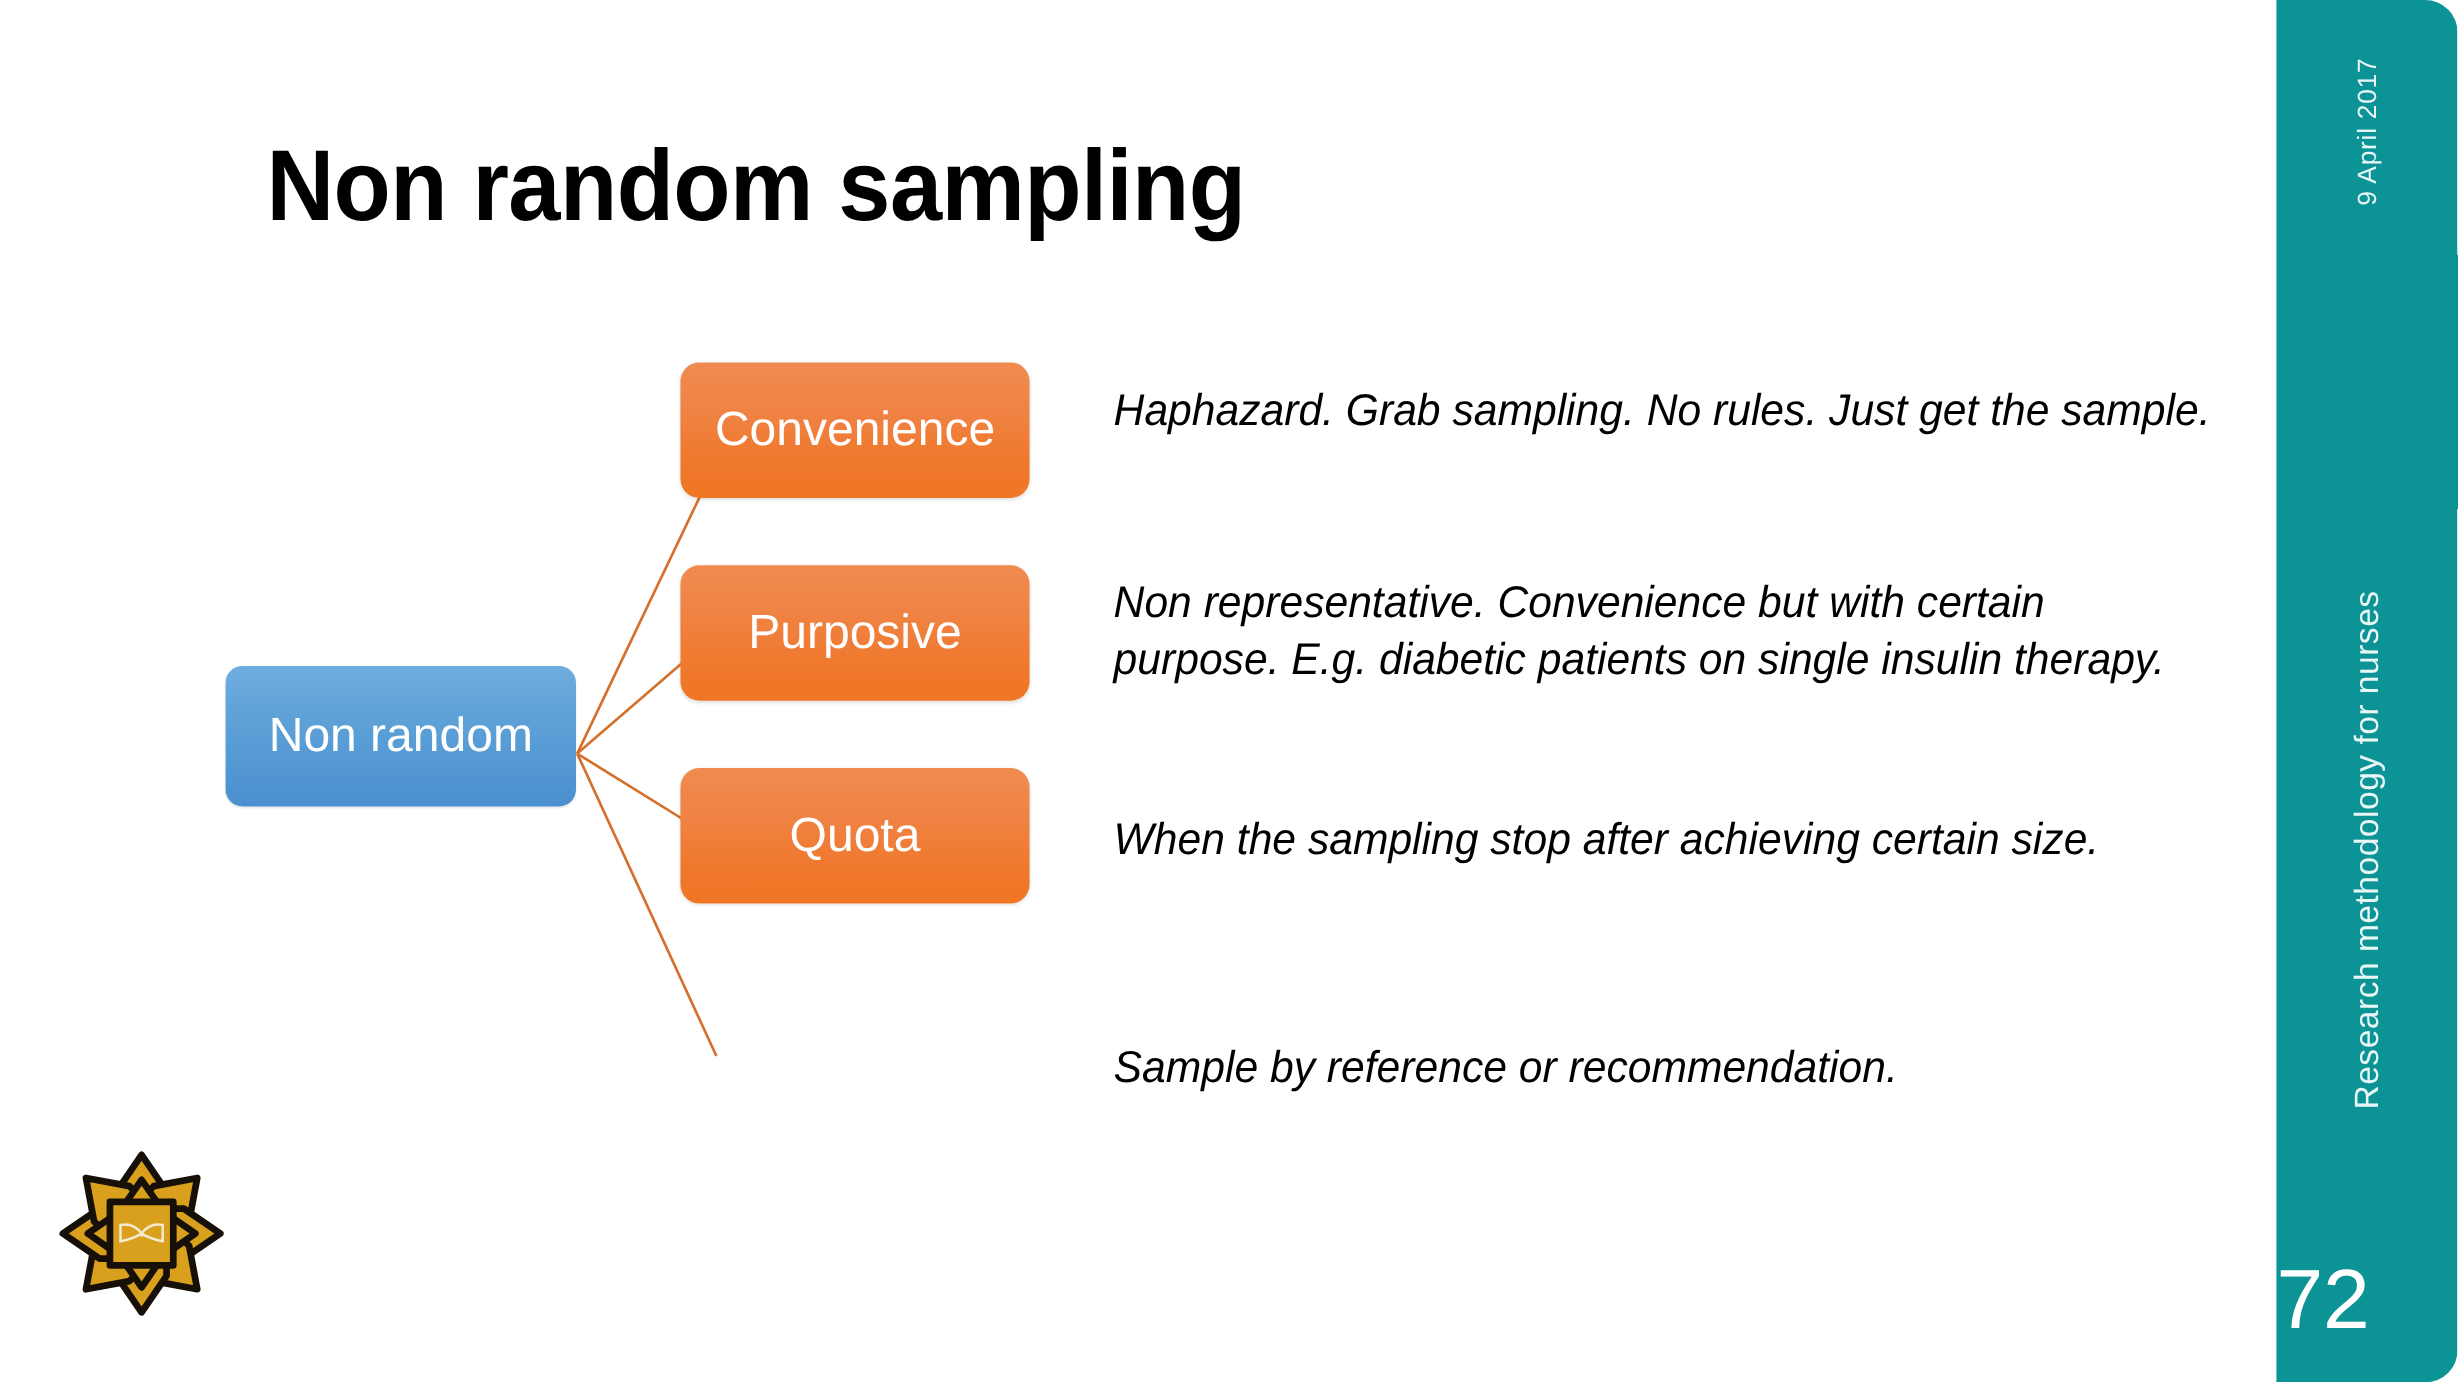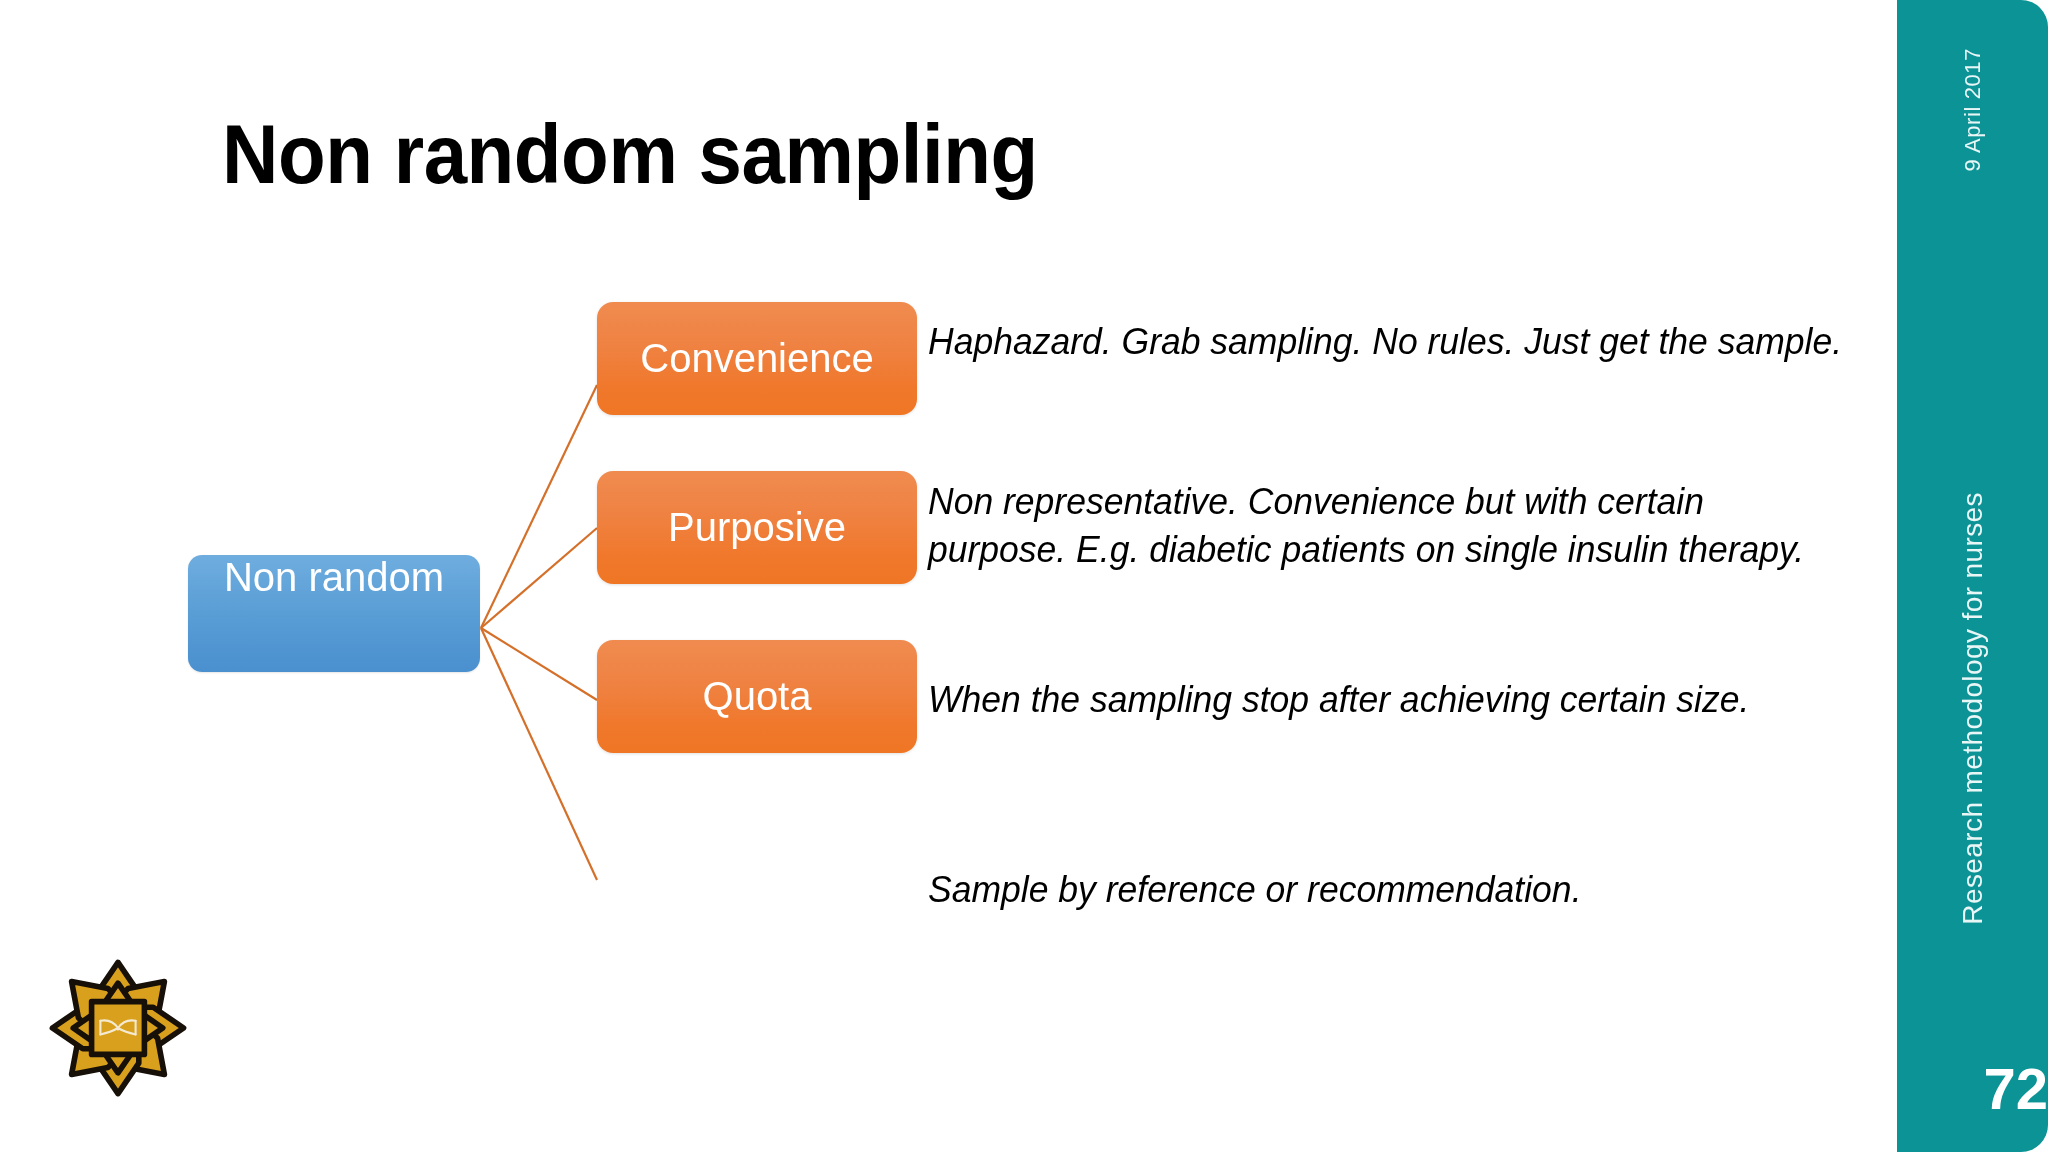--- a/index.html
+++ b/index.html
@@ -53,33 +53,33 @@
   .node-root {
     position: absolute;
     left: 188px;
     top: 555px;
     width: 292px;
     height: 117px;
     border-radius: 14px;
     background: linear-gradient(180deg, #6faddf 0%, #5b9fd6 45%, #4a90cf 100%);
     box-shadow: 0 1px 2px rgba(0,0,0,0.10);
     display: flex;
-    align-items: flex-start;
+    align-items: center;
     justify-content: center;
     color: #ffffff;
     font-size: 40px;
     font-family: "Liberation Sans", sans-serif;
     letter-spacing: 0px;
     z-index: 3;
   }
 
   .node-branch {
     position: absolute;
-    left: 597px;
-    width: 320px;
+    left: 567px;
+    width: 291px;
     height: 113px;
     border-radius: 16px;
     background: linear-gradient(180deg, #f08b4f 0%, #ef8344 35%, #f0782c 75%, #ef7624 100%);
     box-shadow: 0 1px 3px rgba(0,0,0,0.12);
     display: flex;
     align-items: center;
     justify-content: center;
     color: #ffffff;
     font-size: 40px;
     font-family: "Liberation Sans", sans-serif;
@@ -137,26 +137,25 @@
     top: 492px;
     transform: translateX(-50%) rotate(180deg);
     font-size: 28px;
     letter-spacing: 0.4px;
   }
   #page-number {
     position: absolute;
     left: 0;
     right: 0;
     bottom: 34px;
-    text-align: right;
+    text-align: left;
     color: #ffffff;
     font-family: "Liberation Sans", sans-serif;
-    font-size: 58px;
+    font-size: 70px;
     line-height: 1;
-    font-weight: bold;
   }
 
   
   #logo {
     position: absolute;
     left: 38px;
     top: 948px;
     width: 160px;
     height: 160px;
   }

